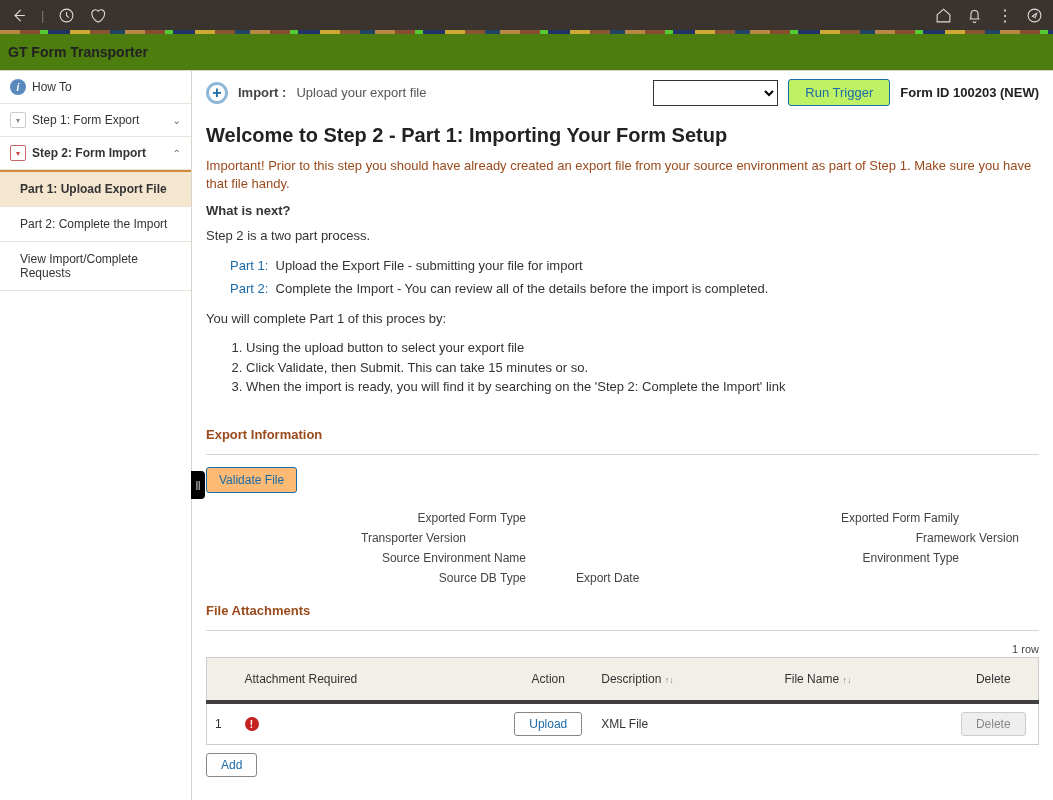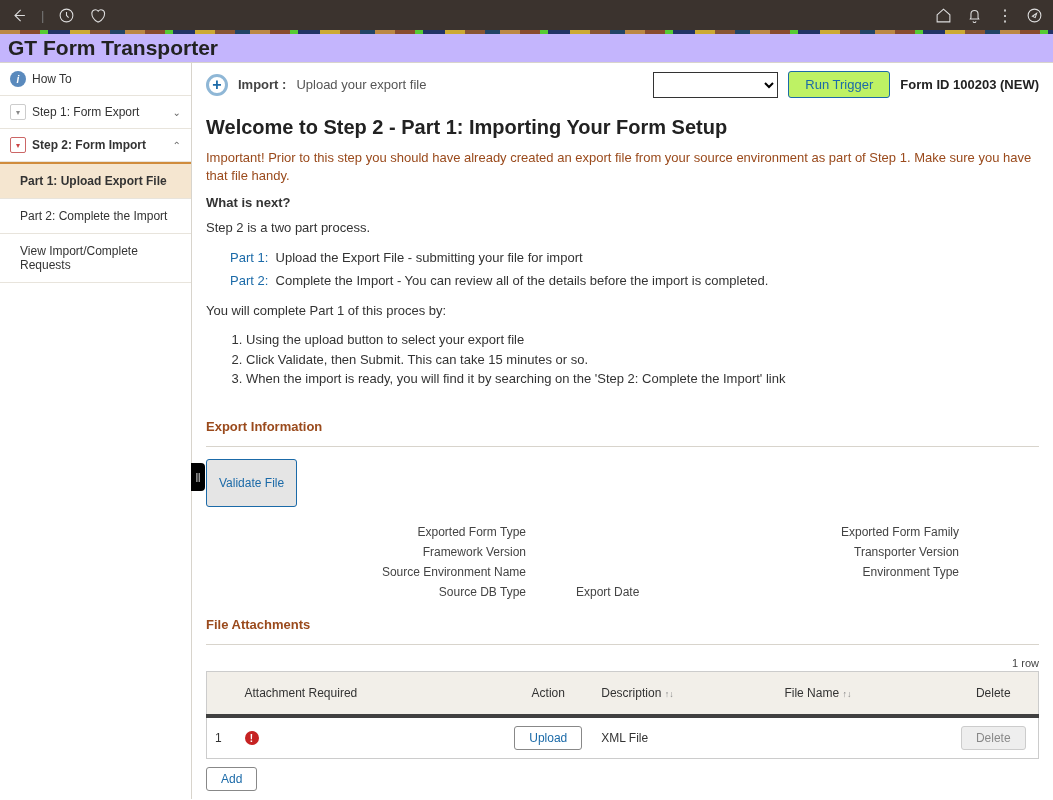--- a/index.html
+++ b/index.html
@@ -2,21 +2,21 @@
 <html><head>
 <meta charset="utf-8">
 <style>
 * { box-sizing: border-box; margin: 0; padding: 0; }
 body { font-family: Arial, Helvetica, sans-serif; font-size: 13px; color: #333; background: #fff; width: 1053px; }
 .topbar { background: #3b332e; height: 30px; display: flex; align-items: center; padding: 0 10px; color: #ddd; }
 .topbar .left { display: flex; gap: 14px; align-items: center; }
 .topbar .right { margin-left: auto; display: flex; gap: 14px; align-items: center; }
 .topbar svg, .topbar .ico { width: 17px; height: 17px; fill: none; stroke: #ddd; stroke-width: 1.5; cursor: pointer; }
 .stripe { height: 4px; background: repeating-linear-gradient(90deg,#b84,#b84 20px,#884c2e 20px,#884c2e 40px,#5c3 40px,#5c3 48px,#236 48px,#236 70px,#ca3 70px,#ca3 90px,#853 90px,#853 110px,#246 110px,#246 125px); }
-.titlebar { background: #c4b5fd; border-bottom: 1px solid #d8d4cc; padding: 2px 8px; font-size: 21px; font-weight: bold; color: #222; }
+.titlebar { background: #4d7c0f; border-bottom: 1px solid #d8d4cc; padding: 10px 8px; font-size: 14px; font-weight: bold; color: #222; }
 .layout { display: flex; height: 736px; }
 .sidebar { width: 192px; border-right: 1px solid #d8d4cc; background: #fff; position: relative; }
 .sidebar .item { display: flex; align-items: center; padding: 8px 10px; border-bottom: 1px solid #e8e4dc; cursor: pointer; font-size: 12px; color: #333; }
 .sidebar .item .ic { width: 16px; height: 16px; margin-right: 6px; display: flex; align-items: center; justify-content: center; }
 .sidebar .item .chev { margin-left: auto; font-size: 10px; color: #666; }
 .sidebar .sub { padding: 10px 10px 10px 20px; border-bottom: 1px solid #e8e4dc; cursor: pointer; font-size: 12px; color: #333; }
 .sidebar .sub.active { background: #f5e6d0; font-weight: bold; border-top: 2px solid #d08c3c; }
 .handle { position: absolute; right: -14px; top: 400px; width: 14px; height: 28px; background: #000; border-radius: 0 4px 4px 0; display:flex; align-items:center; justify-content:center; color:#fff; font-size:9px; cursor:pointer;}
 .main { flex: 1; padding: 0 0 20px 0; overflow: hidden; }
 .mainhead { display: flex; align-items: center; padding: 8px 14px 18px 14px; gap: 10px; }
@@ -30,21 +30,21 @@
 .content { padding: 0 14px; }
 h1.welcome { font-size: 20px; font-weight: bold; color: #222; margin-bottom: 10px; }
 .important { color: #9a4a1c; font-size: 13px; line-height: 1.4; margin-bottom: 10px; }
 .whatnext { font-weight: bold; margin-bottom: 8px; }
 .para { margin-bottom: 10px; line-height: 1.5; }
 .partrow { margin-left: 24px; margin-bottom: 4px; line-height:1.5; }
 .partrow .plabel { color: #1b6aa8; }
 ol.steps { margin-left: 40px; margin-bottom: 30px; }
 ol.steps li { line-height: 1.5; }
 .sectionhead { color: #9a4a1c; font-weight: bold; font-size: 13px; border-bottom: 1px solid #d8d4cc; padding-bottom: 12px; margin-bottom: 12px; margin-top: 18px; }
-.validate { padding: 16px 12px; border: 1px solid #1b6aa8; background:#e5e5e5; color:#1b6aa8; border-radius:3px; cursor:pointer; font-size:12px; margin-bottom: 18px; }
+.validate { padding: 5px 12px; border: 1px solid #1b6aa8; background:#fdba74; color:#1b6aa8; border-radius:3px; cursor:pointer; font-size:12px; margin-bottom: 18px; }
 .infogrid { display: grid; grid-template-columns: 340px 1fr; gap: 6px 30px; margin-bottom: 12px; }
 .infogrid div { text-align: right; font-weight: normal; color: #444; font-size:12px; padding-right: 20px;}
 .rowcount { text-align: right; font-size: 11px; color: #444; margin-bottom: 2px; }
 table.att { width: 100%; border-collapse: collapse; border: 1px solid #ccc; }
 table.att th { background: #f2efe9; border-bottom: 4px solid #404040; padding: 14px 8px; text-align: left; font-size: 12px; font-weight:normal; }
 table.att td { padding: 8px; font-size: 12px; vertical-align: middle; }
 .reqicon { width: 14px; height: 14px; background: #c62222; border-radius: 50%; color:#fff; display:inline-flex; align-items:center; justify-content:center; font-size:10px; font-weight:bold; }
 .upbtn { padding: 4px 14px; border:1px solid #888; background:#fff; color:#1b6aa8; border-radius:3px; cursor:pointer; font-size:12px;}
 .delbtn { padding: 4px 14px; border:1px solid #ccc; background:#eee; color:#888; border-radius:3px; font-size:12px;}
 .addbtn { padding: 4px 14px; border:1px solid #888; background:#fff; color:#1b6aa8; border-radius:3px; cursor:pointer; font-size:12px; margin-top:8px;}
@@ -132,22 +132,22 @@
         <li>Using the upload button to select your export file</li>
         <li>Click Validate, then Submit. This can take 15 minutes or so.</li>
         <li>When the import is ready, you will find it by searching on the 'Step 2: Complete the Import' link</li>
       </ol>
 
       <div class="sectionhead">Export Information</div>
       <button class="validate">Validate File</button>
       <div class="infogrid">
         <div>Exported Form Type</div>
           <div style="text-align:right;padding-right:80px">Exported Form Family</div>
-        <div>Framework Version</div>
-          <div style="text-align:right;padding-right:80px">Transporter Version</div>
+        <div style="text-align:right;padding-right:80px">Transporter Version</div>
+          <div>Framework Version</div>
         <div>Source Environment Name</div>
           <div style="text-align:right;padding-right:80px">Environment Type</div>
         <div>Source DB Type</div>
           <div style="text-align:left;padding-right:80px">Export Date</div>
       </div>
 
       <div class="sectionhead">File Attachments</div>
       <div class="rowcount">1 row</div>
       <table class="att">
         <thead>

